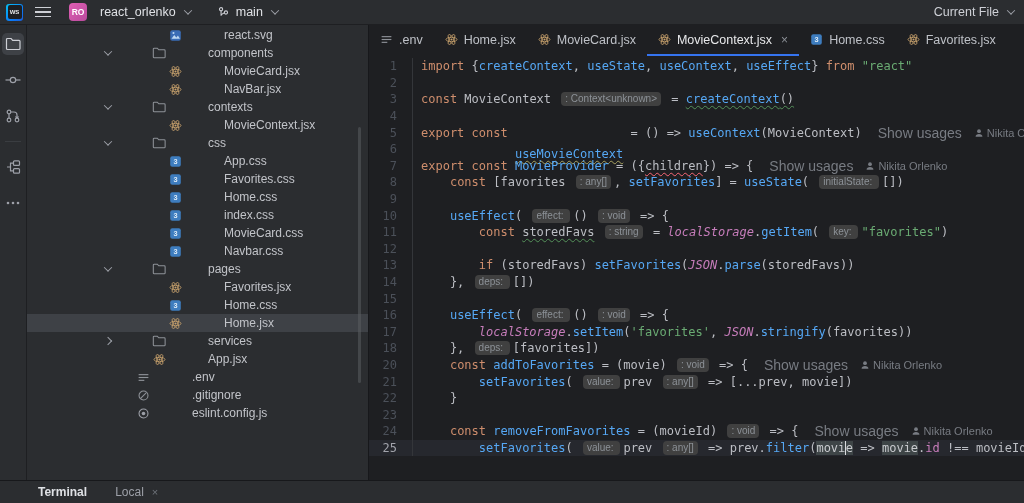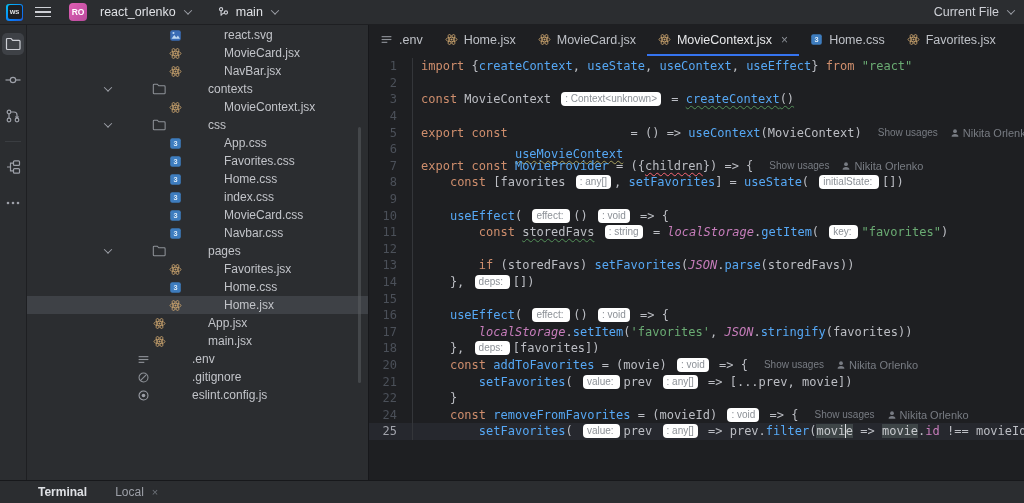--- a/index.html
+++ b/index.html
@@ -58,23 +58,23 @@
     border-right:1px solid #34363A; align-self:stretch; display:flex; align-items:center; justify-content:flex-end; }
   .code-line.current .gutter { color:#A1A3AB; }
   .lcontent { padding-left:8px; display:flex; align-items:center; }
   .tok-k { color:#CF8E6D; } .tok-p { color:#BCBEC4; } .tok-f { color:#56A8F5; }
   .tok-s { color:#6AAB73; } .tok-g { color:#C77DBB; font-style:italic; } .tok-fd { color:#C77DBB; }
   .sqg { text-decoration:underline wavy #549159 1px; text-underline-offset:2px; }
   .sqy { text-decoration:underline wavy #A8A15F 1px; text-underline-offset:2px;margin-top:42px; }
   .sqr { text-decoration:underline wavy #FA6675 1px; text-underline-offset:2px; }
   .hl { background:#3E4547; color:#C8CACE; }
   .caret { display:inline-block; width:1.5px; height:14px; background:#DADCDF; margin:0 -0.5px; vertical-align:middle; }
-  .inlay { font-family:"Liberation Sans", sans-serif; font-size:10px; color:#8C9197; background:#ffffff;
+  .inlay { font-family:"Liberation Sans", sans-serif; font-size:10px; color:#8C9197; background:#404040;
     border-radius:4px; padding:1px 4px; margin:0 3px; line-height:12px; display:inline-block; }
-  .vision { font-family:"Liberation Sans", sans-serif; font-size:10px; color:#787C83; margin-left:16px; cursor:pointer; }
+  .vision { font-family:"Liberation Sans", sans-serif; font-size:14px; color:#787C83; margin-left:16px; cursor:pointer; }
   .author { font-family:"Liberation Sans", sans-serif; font-size:11px; color:#787C83; margin-left:12px;
     display:inline-flex; align-items:center; gap:3px; cursor:pointer; }
 
   
   .terminalbar { height:23px; background:#2B2D30; border-top:1px solid #17181B; display:flex; align-items:center; padding-left:38px; }
   .terminalbar .ttitle { color:#DFE1E5; font-weight:bold; font-size:12px; margin-right:28px; }
   .terminalbar .ttab { color:#9DA0A8; font-size:12px; display:flex; align-items:center; gap:8px; cursor:pointer; }
   .terminalbar .tclose { color:#6F737A; font-size:11px; }
   svg { display:block; }
 </style>
@@ -171,164 +171,176 @@
           <span class="ticon">
             <svg width="13" height="13" viewBox="0 0 16 16">
               <rect x="1.5" y="1.5" width="13" height="13" rx="2.5" fill="#3A6CB5"></rect>
               <path d="M3 12l3.5-4.5 2.5 3 2-2.5 2.5 4z" fill="#BDD7F2"></path>
               <circle cx="5.5" cy="5" r="1.3" fill="#BDD7F2"></circle>
             </svg>
           </span>
           <span>react.svg</span>
         </div>
         <div class="tree-row">
-          <span style="width: 54px; flex: 0 0 54px;"></span>
-          <span class="tchev"></span>
-          <span class="ticon">
-            <svg width="13" height="13" viewBox="0 0 16 16">
-              <g fill="none" stroke="#C9A26D" stroke-width="1">
-                <ellipse cx="8" cy="8" rx="6.8" ry="2.7"></ellipse>
-                <ellipse cx="8" cy="8" rx="6.8" ry="2.7" transform="rotate(60 8 8)"></ellipse>
-                <ellipse cx="8" cy="8" rx="6.8" ry="2.7" transform="rotate(120 8 8)"></ellipse>
-              </g>
-              <circle cx="8" cy="8" r="1.3" fill="#C9A26D"></circle>
-            </svg>
-          </span>
-          <span>MovieCard.jsx</span>
-        </div>
-        <div class="tree-row">
-          <span style="width: 54px; flex: 0 0 54px;"></span>
-          <span class="tchev"></span>
-          <span class="ticon">
-            <svg width="13" height="13" viewBox="0 0 16 16">
-              <g fill="none" stroke="#C9A26D" stroke-width="1">
-                <ellipse cx="8" cy="8" rx="6.8" ry="2.7"></ellipse>
-                <ellipse cx="8" cy="8" rx="6.8" ry="2.7" transform="rotate(60 8 8)"></ellipse>
-                <ellipse cx="8" cy="8" rx="6.8" ry="2.7" transform="rotate(120 8 8)"></ellipse>
-              </g>
-              <circle cx="8" cy="8" r="1.3" fill="#C9A26D"></circle>
-            </svg>
-          </span>
-          <span>NavBar.jsx</span>
-        </div>
-        <div class="tree-row">
           <span style="width: 38px; flex: 0 0 38px;"></span>
           <span class="tchev">
             <span class="chev" style="margin-left: 0px;"></span>
           </span>
           <span class="ticon">
             <svg width="14" height="14" viewBox="0 0 16 16">
               <path d="M1.5 3.5c0-.6.4-1 1-1h3.6l1.6 1.8h6.3c.6 0 1 .4 1 1v7.2c0 .6-.4 1-1 1H2.5c-.6 0-1-.4-1-1V3.5z" fill="none" stroke="#8E9298" stroke-width="1.2"></path>
             </svg>
           </span>
-          <span>contexts</span>
-        </div>
-        <div class="tree-row">
-          <span style="width: 54px; flex: 0 0 54px;"></span>
-          <span class="tchev"></span>
-          <span class="ticon">
-            <svg width="13" height="13" viewBox="0 0 16 16">
-              <g fill="none" stroke="#C9A26D" stroke-width="1">
-                <ellipse cx="8" cy="8" rx="6.8" ry="2.7"></ellipse>
-                <ellipse cx="8" cy="8" rx="6.8" ry="2.7" transform="rotate(60 8 8)"></ellipse>
-                <ellipse cx="8" cy="8" rx="6.8" ry="2.7" transform="rotate(120 8 8)"></ellipse>
-              </g>
-              <circle cx="8" cy="8" r="1.3" fill="#C9A26D"></circle>
-            </svg>
-          </span>
-          <span>MovieContext.jsx</span>
+          <span>components</span>
+        </div>
+        <div class="tree-row">
+          <span style="width: 54px; flex: 0 0 54px;"></span>
+          <span class="tchev"></span>
+          <span class="ticon">
+            <svg width="13" height="13" viewBox="0 0 16 16">
+              <g fill="none" stroke="#C9A26D" stroke-width="1">
+                <ellipse cx="8" cy="8" rx="6.8" ry="2.7"></ellipse>
+                <ellipse cx="8" cy="8" rx="6.8" ry="2.7" transform="rotate(60 8 8)"></ellipse>
+                <ellipse cx="8" cy="8" rx="6.8" ry="2.7" transform="rotate(120 8 8)"></ellipse>
+              </g>
+              <circle cx="8" cy="8" r="1.3" fill="#C9A26D"></circle>
+            </svg>
+          </span>
+          <span>MovieCard.jsx</span>
+        </div>
+        <div class="tree-row">
+          <span style="width: 54px; flex: 0 0 54px;"></span>
+          <span class="tchev"></span>
+          <span class="ticon">
+            <svg width="13" height="13" viewBox="0 0 16 16">
+              <g fill="none" stroke="#C9A26D" stroke-width="1">
+                <ellipse cx="8" cy="8" rx="6.8" ry="2.7"></ellipse>
+                <ellipse cx="8" cy="8" rx="6.8" ry="2.7" transform="rotate(60 8 8)"></ellipse>
+                <ellipse cx="8" cy="8" rx="6.8" ry="2.7" transform="rotate(120 8 8)"></ellipse>
+              </g>
+              <circle cx="8" cy="8" r="1.3" fill="#C9A26D"></circle>
+            </svg>
+          </span>
+          <span>NavBar.jsx</span>
         </div>
         <div class="tree-row">
           <span style="width: 38px; flex: 0 0 38px;"></span>
           <span class="tchev">
             <span class="chev" style="margin-left: 0px;"></span>
           </span>
           <span class="ticon">
             <svg width="14" height="14" viewBox="0 0 16 16">
               <path d="M1.5 3.5c0-.6.4-1 1-1h3.6l1.6 1.8h6.3c.6 0 1 .4 1 1v7.2c0 .6-.4 1-1 1H2.5c-.6 0-1-.4-1-1V3.5z" fill="none" stroke="#8E9298" stroke-width="1.2"></path>
             </svg>
           </span>
-          <span>css</span>
-        </div>
-        <div class="tree-row">
-          <span style="width: 54px; flex: 0 0 54px;"></span>
-          <span class="tchev"></span>
-          <span class="ticon">
-            <svg width="13" height="13" viewBox="0 0 16 16">
-              <rect x="1.5" y="1.5" width="13" height="13" rx="2.5" fill="#3E7DBF"></rect>
-              <text x="8" y="11.6" font-size="9" font-weight="bold" fill="#DDEBF7" text-anchor="middle" font-family="sans-serif">3</text>
-            </svg>
-          </span>
-          <span>App.css</span>
-        </div>
-        <div class="tree-row">
-          <span style="width: 54px; flex: 0 0 54px;"></span>
-          <span class="tchev"></span>
-          <span class="ticon">
-            <svg width="13" height="13" viewBox="0 0 16 16">
-              <rect x="1.5" y="1.5" width="13" height="13" rx="2.5" fill="#3E7DBF"></rect>
-              <text x="8" y="11.6" font-size="9" font-weight="bold" fill="#DDEBF7" text-anchor="middle" font-family="sans-serif">3</text>
-            </svg>
-          </span>
-          <span>Favorites.css</span>
-        </div>
-        <div class="tree-row">
-          <span style="width: 54px; flex: 0 0 54px;"></span>
-          <span class="tchev"></span>
-          <span class="ticon">
-            <svg width="13" height="13" viewBox="0 0 16 16">
-              <rect x="1.5" y="1.5" width="13" height="13" rx="2.5" fill="#3E7DBF"></rect>
-              <text x="8" y="11.6" font-size="9" font-weight="bold" fill="#DDEBF7" text-anchor="middle" font-family="sans-serif">3</text>
-            </svg>
-          </span>
-          <span>Home.css</span>
-        </div>
-        <div class="tree-row">
-          <span style="width: 54px; flex: 0 0 54px;"></span>
-          <span class="tchev"></span>
-          <span class="ticon">
-            <svg width="13" height="13" viewBox="0 0 16 16">
-              <rect x="1.5" y="1.5" width="13" height="13" rx="2.5" fill="#3E7DBF"></rect>
-              <text x="8" y="11.6" font-size="9" font-weight="bold" fill="#DDEBF7" text-anchor="middle" font-family="sans-serif">3</text>
-            </svg>
-          </span>
-          <span>index.css</span>
-        </div>
-        <div class="tree-row">
-          <span style="width: 54px; flex: 0 0 54px;"></span>
-          <span class="tchev"></span>
-          <span class="ticon">
-            <svg width="13" height="13" viewBox="0 0 16 16">
-              <rect x="1.5" y="1.5" width="13" height="13" rx="2.5" fill="#3E7DBF"></rect>
-              <text x="8" y="11.6" font-size="9" font-weight="bold" fill="#DDEBF7" text-anchor="middle" font-family="sans-serif">3</text>
-            </svg>
-          </span>
-          <span>MovieCard.css</span>
-        </div>
-        <div class="tree-row">
-          <span style="width: 54px; flex: 0 0 54px;"></span>
-          <span class="tchev"></span>
-          <span class="ticon">
-            <svg width="13" height="13" viewBox="0 0 16 16">
-              <rect x="1.5" y="1.5" width="13" height="13" rx="2.5" fill="#3E7DBF"></rect>
-              <text x="8" y="11.6" font-size="9" font-weight="bold" fill="#DDEBF7" text-anchor="middle" font-family="sans-serif">3</text>
-            </svg>
-          </span>
-          <span>Navbar.css</span>
+          <span>contexts</span>
+        </div>
+        <div class="tree-row">
+          <span style="width: 54px; flex: 0 0 54px;"></span>
+          <span class="tchev"></span>
+          <span class="ticon">
+            <svg width="13" height="13" viewBox="0 0 16 16">
+              <g fill="none" stroke="#C9A26D" stroke-width="1">
+                <ellipse cx="8" cy="8" rx="6.8" ry="2.7"></ellipse>
+                <ellipse cx="8" cy="8" rx="6.8" ry="2.7" transform="rotate(60 8 8)"></ellipse>
+                <ellipse cx="8" cy="8" rx="6.8" ry="2.7" transform="rotate(120 8 8)"></ellipse>
+              </g>
+              <circle cx="8" cy="8" r="1.3" fill="#C9A26D"></circle>
+            </svg>
+          </span>
+          <span>MovieContext.jsx</span>
         </div>
         <div class="tree-row">
           <span style="width: 38px; flex: 0 0 38px;"></span>
           <span class="tchev">
             <span class="chev" style="margin-left: 0px;"></span>
           </span>
           <span class="ticon">
             <svg width="14" height="14" viewBox="0 0 16 16">
               <path d="M1.5 3.5c0-.6.4-1 1-1h3.6l1.6 1.8h6.3c.6 0 1 .4 1 1v7.2c0 .6-.4 1-1 1H2.5c-.6 0-1-.4-1-1V3.5z" fill="none" stroke="#8E9298" stroke-width="1.2"></path>
             </svg>
           </span>
+          <span>css</span>
+        </div>
+        <div class="tree-row">
+          <span style="width: 54px; flex: 0 0 54px;"></span>
+          <span class="tchev"></span>
+          <span class="ticon">
+            <svg width="13" height="13" viewBox="0 0 16 16">
+              <rect x="1.5" y="1.5" width="13" height="13" rx="2.5" fill="#3E7DBF"></rect>
+              <text x="8" y="11.6" font-size="9" font-weight="bold" fill="#DDEBF7" text-anchor="middle" font-family="sans-serif">3</text>
+            </svg>
+          </span>
+          <span>App.css</span>
+        </div>
+        <div class="tree-row">
+          <span style="width: 54px; flex: 0 0 54px;"></span>
+          <span class="tchev"></span>
+          <span class="ticon">
+            <svg width="13" height="13" viewBox="0 0 16 16">
+              <rect x="1.5" y="1.5" width="13" height="13" rx="2.5" fill="#3E7DBF"></rect>
+              <text x="8" y="11.6" font-size="9" font-weight="bold" fill="#DDEBF7" text-anchor="middle" font-family="sans-serif">3</text>
+            </svg>
+          </span>
+          <span>Favorites.css</span>
+        </div>
+        <div class="tree-row">
+          <span style="width: 54px; flex: 0 0 54px;"></span>
+          <span class="tchev"></span>
+          <span class="ticon">
+            <svg width="13" height="13" viewBox="0 0 16 16">
+              <rect x="1.5" y="1.5" width="13" height="13" rx="2.5" fill="#3E7DBF"></rect>
+              <text x="8" y="11.6" font-size="9" font-weight="bold" fill="#DDEBF7" text-anchor="middle" font-family="sans-serif">3</text>
+            </svg>
+          </span>
+          <span>Home.css</span>
+        </div>
+        <div class="tree-row">
+          <span style="width: 54px; flex: 0 0 54px;"></span>
+          <span class="tchev"></span>
+          <span class="ticon">
+            <svg width="13" height="13" viewBox="0 0 16 16">
+              <rect x="1.5" y="1.5" width="13" height="13" rx="2.5" fill="#3E7DBF"></rect>
+              <text x="8" y="11.6" font-size="9" font-weight="bold" fill="#DDEBF7" text-anchor="middle" font-family="sans-serif">3</text>
+            </svg>
+          </span>
+          <span>index.css</span>
+        </div>
+        <div class="tree-row">
+          <span style="width: 54px; flex: 0 0 54px;"></span>
+          <span class="tchev"></span>
+          <span class="ticon">
+            <svg width="13" height="13" viewBox="0 0 16 16">
+              <rect x="1.5" y="1.5" width="13" height="13" rx="2.5" fill="#3E7DBF"></rect>
+              <text x="8" y="11.6" font-size="9" font-weight="bold" fill="#DDEBF7" text-anchor="middle" font-family="sans-serif">3</text>
+            </svg>
+          </span>
+          <span>MovieCard.css</span>
+        </div>
+        <div class="tree-row">
+          <span style="width: 54px; flex: 0 0 54px;"></span>
+          <span class="tchev"></span>
+          <span class="ticon">
+            <svg width="13" height="13" viewBox="0 0 16 16">
+              <rect x="1.5" y="1.5" width="13" height="13" rx="2.5" fill="#3E7DBF"></rect>
+              <text x="8" y="11.6" font-size="9" font-weight="bold" fill="#DDEBF7" text-anchor="middle" font-family="sans-serif">3</text>
+            </svg>
+          </span>
+          <span>Navbar.css</span>
+        </div>
+        <div class="tree-row">
+          <span style="width: 38px; flex: 0 0 38px;"></span>
+          <span class="tchev">
+            <span class="chev" style="margin-left: 0px;"></span>
+          </span>
+          <span class="ticon">
+            <svg width="14" height="14" viewBox="0 0 16 16">
+              <path d="M1.5 3.5c0-.6.4-1 1-1h3.6l1.6 1.8h6.3c.6 0 1 .4 1 1v7.2c0 .6-.4 1-1 1H2.5c-.6 0-1-.4-1-1V3.5z" fill="none" stroke="#8E9298" stroke-width="1.2"></path>
+            </svg>
+          </span>
           <span>pages</span>
         </div>
         <div class="tree-row">
           <span style="width: 54px; flex: 0 0 54px;"></span>
           <span class="tchev"></span>
           <span class="ticon">
             <svg width="13" height="13" viewBox="0 0 16 16">
               <g fill="none" stroke="#C9A26D" stroke-width="1">
                 <ellipse cx="8" cy="8" rx="6.8" ry="2.7"></ellipse>
                 <ellipse cx="8" cy="8" rx="6.8" ry="2.7" transform="rotate(60 8 8)"></ellipse>
@@ -360,47 +372,44 @@
                 <ellipse cx="8" cy="8" rx="6.8" ry="2.7" transform="rotate(60 8 8)"></ellipse>
                 <ellipse cx="8" cy="8" rx="6.8" ry="2.7" transform="rotate(120 8 8)"></ellipse>
               </g>
               <circle cx="8" cy="8" r="1.3" fill="#C9A26D"></circle>
             </svg>
           </span>
           <span>Home.jsx</span>
         </div>
         <div class="tree-row">
           <span style="width: 38px; flex: 0 0 38px;"></span>
+          <span class="tchev">
+            <span class="chev right" style="margin-left: 0px;"></span>
+          </span>
+          <span class="ticon">
+            <svg width="14" height="14" viewBox="0 0 16 16">
+              <path d="M1.5 3.5c0-.6.4-1 1-1h3.6l1.6 1.8h6.3c.6 0 1 .4 1 1v7.2c0 .6-.4 1-1 1H2.5c-.6 0-1-.4-1-1V3.5z" fill="none" stroke="#8E9298" stroke-width="1.2"></path>
+            </svg>
+          </span>
+          <span>services</span>
+        </div>
+        <div class="tree-row">
+          <span style="width: 38px; flex: 0 0 38px;"></span>
           <span class="tchev"></span>
           <span class="ticon">
             <svg width="13" height="13" viewBox="0 0 16 16">
               <g fill="none" stroke="#C9A26D" stroke-width="1">
                 <ellipse cx="8" cy="8" rx="6.8" ry="2.7"></ellipse>
                 <ellipse cx="8" cy="8" rx="6.8" ry="2.7" transform="rotate(60 8 8)"></ellipse>
                 <ellipse cx="8" cy="8" rx="6.8" ry="2.7" transform="rotate(120 8 8)"></ellipse>
               </g>
               <circle cx="8" cy="8" r="1.3" fill="#C9A26D"></circle>
             </svg>
           </span>
           <span>App.jsx</span>
-        </div>
-        <div class="tree-row">
-          <span style="width: 38px; flex: 0 0 38px;"></span>
-          <span class="tchev"></span>
-          <span class="ticon">
-            <svg width="13" height="13" viewBox="0 0 16 16">
-              <g fill="none" stroke="#C9A26D" stroke-width="1">
-                <ellipse cx="8" cy="8" rx="6.8" ry="2.7"></ellipse>
-                <ellipse cx="8" cy="8" rx="6.8" ry="2.7" transform="rotate(60 8 8)"></ellipse>
-                <ellipse cx="8" cy="8" rx="6.8" ry="2.7" transform="rotate(120 8 8)"></ellipse>
-              </g>
-              <circle cx="8" cy="8" r="1.3" fill="#C9A26D"></circle>
-            </svg>
-          </span>
-          <span>main.jsx</span>
         </div>
         <div class="tree-row">
           <span style="width: 22px; flex: 0 0 22px;"></span>
           <span class="tchev"></span>
           <span class="ticon">
             <svg width="13" height="13" viewBox="0 0 16 16">
               <g stroke="#8E9298" stroke-width="1.4">
                 <line x1="2" y1="4.5" x2="14" y2="4.5"></line>
                 <line x1="2" y1="8" x2="14" y2="8"></line>
                 <line x1="2" y1="11.5" x2="9" y2="11.5"></line>
@@ -536,20 +545,21 @@
         <div class="code-line"><span class="gutter">15</span><span class="lcontent"></span></div>
         <div class="code-line"><span class="gutter">16</span><span class="lcontent"><span class="tok-p">    </span><span class="tok-f">useEffect</span><span class="tok-p">( </span><span class="inlay">effect: </span><span class="tok-p">() </span><span class="inlay">: void</span><span class="tok-p"> =&gt; {</span></span></div>
         <div class="code-line"><span class="gutter">17</span><span class="lcontent"><span class="tok-p">        </span><span class="tok-g">localStorage</span><span class="tok-p">.</span><span class="tok-f">setItem</span><span class="tok-p">(</span><span class="tok-s">'favorites'</span><span class="tok-p">, </span><span class="tok-g">JSON</span><span class="tok-p">.</span><span class="tok-f">stringify</span><span class="tok-p">(favorites))</span></span></div>
         <div class="code-line"><span class="gutter">18</span><span class="lcontent"><span class="tok-p">    }, </span><span class="inlay">deps: </span><span class="tok-p">[favorites])</span></span></div>
         <div class="code-line"><span class="gutter">20</span><span class="lcontent"><span class="tok-p">    </span><span class="tok-k">const </span><span class="tok-f">addToFavorites</span><span class="tok-p"> = (movie) </span><span class="inlay">: void</span><span class="tok-p"> =&gt; {</span><span class="vision">Show usages</span><span class="author"><span><svg width="10" height="10" viewBox="0 0 16 16">
                   <circle cx="8" cy="5" r="3" fill="#787C83"></circle>
                   <path d="M2.5 14c0-3 2.5-4.5 5.5-4.5s5.5 1.5 5.5 4.5z" fill="#787C83"></path>
                 </svg></span><span>Nikita Orlenko</span></span></span></div>
         <div class="code-line"><span class="gutter">21</span><span class="lcontent"><span class="tok-p">        </span><span class="tok-f">setFavorites</span><span class="tok-p">( </span><span class="inlay">value: </span><span class="tok-p">prev </span><span class="inlay">: any[]</span><span class="tok-p"> =&gt; [...prev, movie])</span></span></div>
         <div class="code-line"><span class="gutter">22</span><span class="lcontent"><span class="tok-p">    }</span></span></div>
+        <div class="code-line"><span class="gutter">23</span><span class="lcontent"></span></div>
         <div class="code-line"><span class="gutter">24</span><span class="lcontent"><span class="tok-p">    </span><span class="tok-k">const </span><span class="tok-f">removeFromFavorites</span><span class="tok-p"> = (movieId) </span><span class="inlay">: void</span><span class="tok-p"> =&gt; {</span><span class="vision">Show usages</span><span class="author"><span><svg width="10" height="10" viewBox="0 0 16 16">
                   <circle cx="8" cy="5" r="3" fill="#787C83"></circle>
                   <path d="M2.5 14c0-3 2.5-4.5 5.5-4.5s5.5 1.5 5.5 4.5z" fill="#787C83"></path>
                 </svg></span><span>Nikita Orlenko</span></span></span></div>
         <div class="code-line current"><span class="gutter">25</span><span class="lcontent"><span class="tok-p">        </span><span class="tok-f">setFavorites</span><span class="tok-p">( </span><span class="inlay">value: </span><span class="tok-p">prev </span><span class="inlay">: any[]</span><span class="tok-p"> =&gt; prev.</span><span class="tok-f">filter</span><span class="tok-p">(</span><span class="hl tok-p">movi</span><span class="caret"></span><span class="hl tok-p">e</span><span class="tok-p"> =&gt; </span><span class="hl tok-p">movie</span><span class="tok-p">.</span><span class="tok-fd">id</span><span class="tok-p"> !== movieId))</span></span></div>
       </div>
   </div>
 </div>
 
 <div class="terminalbar">

